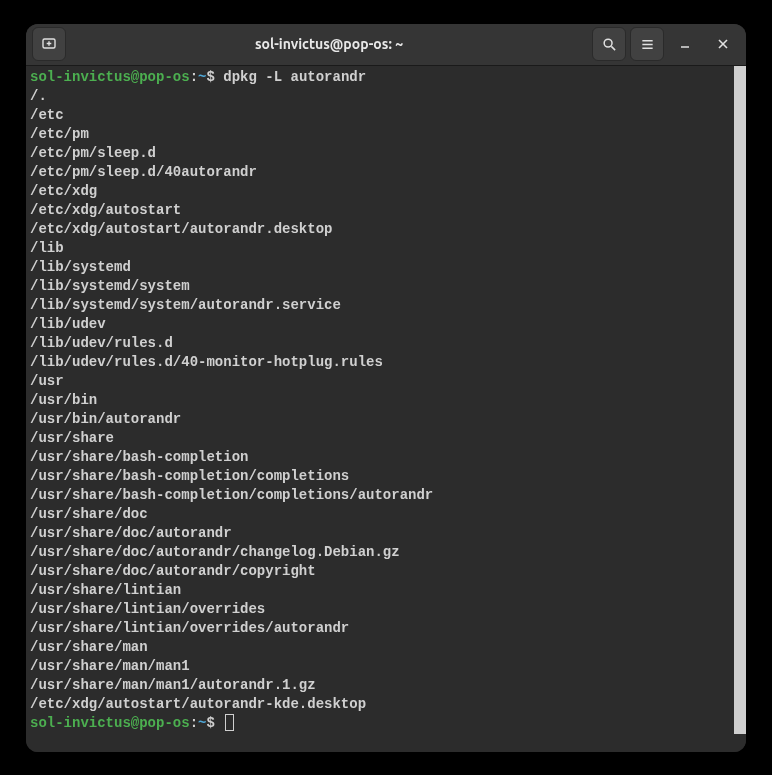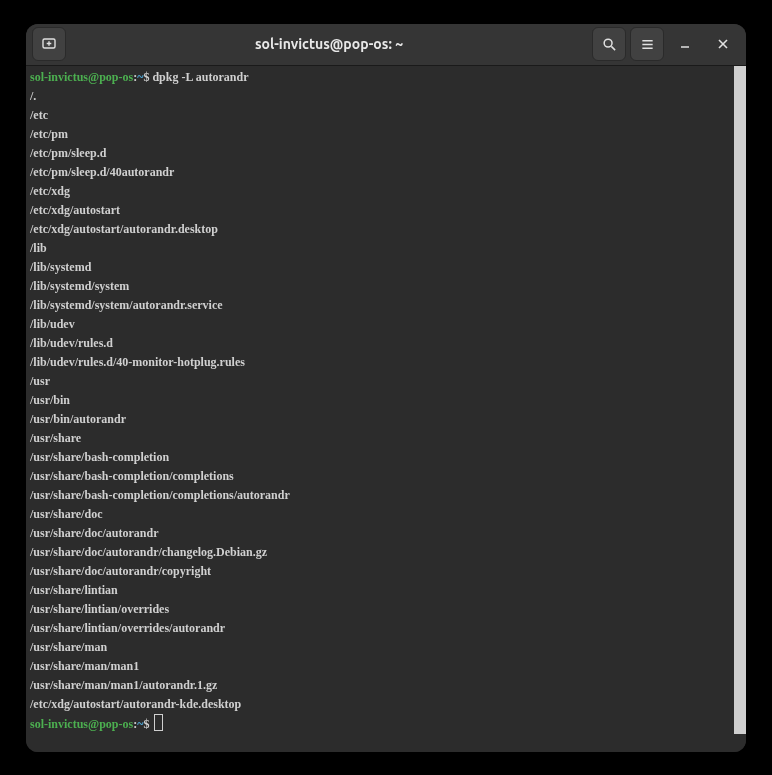--- a/index.html
+++ b/index.html
@@ -68,24 +68,24 @@
     }
     .terminal-wrap {
       flex: 1;
       display: flex;
       background: #2c2c2c;
       position: relative;
     }
     .terminal {
       flex: 1;
       padding: 2px 4px;
-      font-size: 12px;
+      font-size: 14px;
       line-height: 19px;
       color: #d0d0d0;
-      font-family: Liberation Serif, serif;
+      font-family: Liberation Mono, monospace;
       font-weight: bold;
       white-space: pre;
       overflow: hidden;
     }
     .scrollbar {
       width: 12px;
       background: #cfcfcf;
       margin: 0 0 18px 0;
       border-radius: 0;
     }

